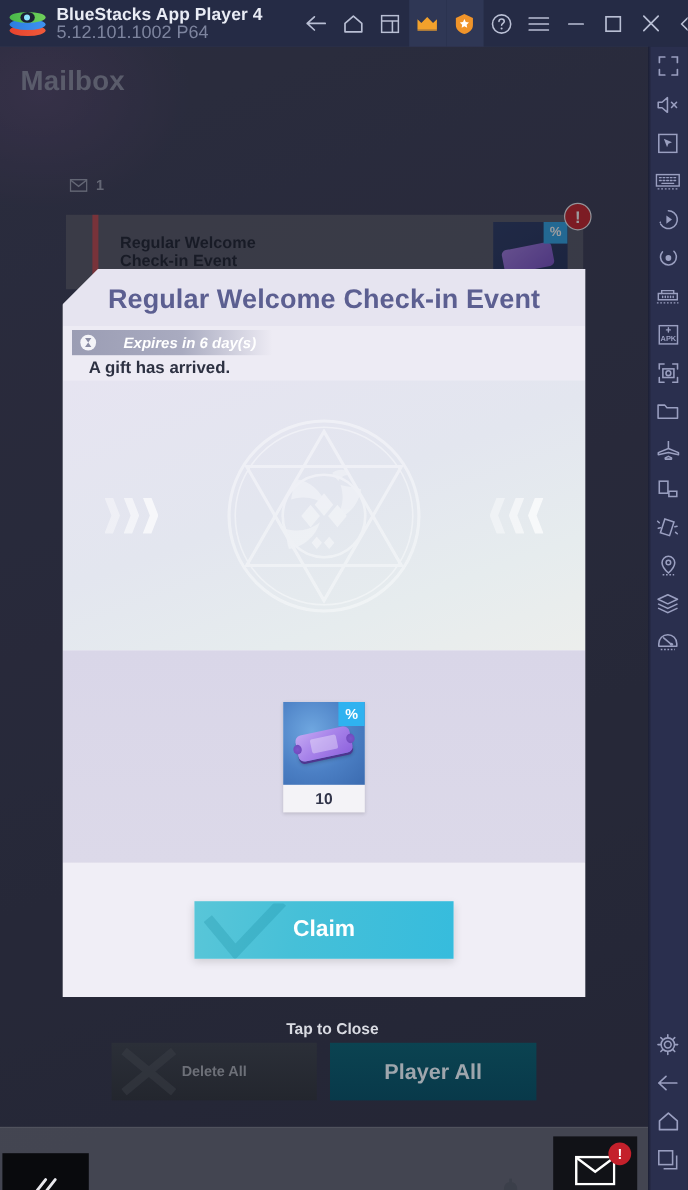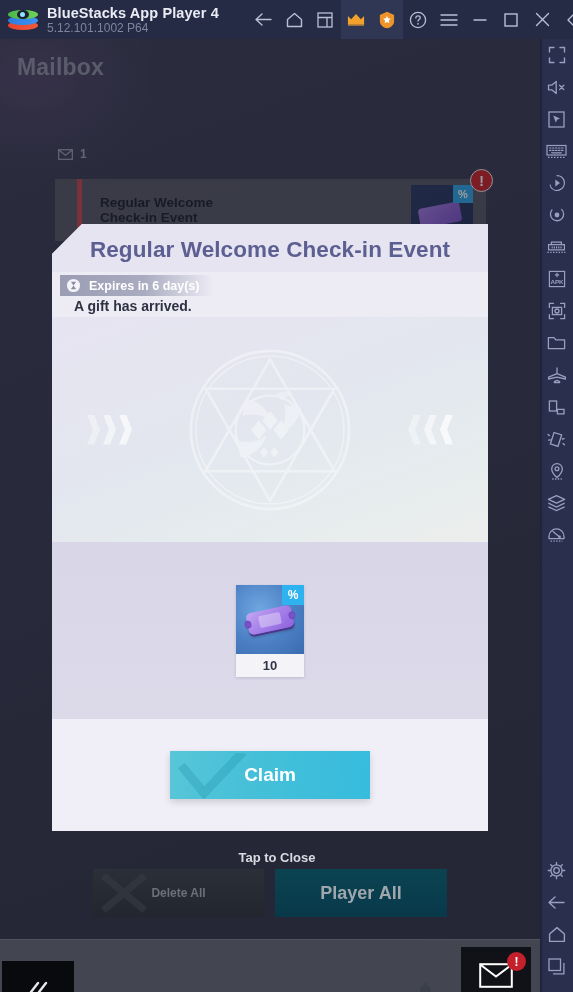--- a/index.html
+++ b/index.html
@@ -25,21 +25,21 @@
   .bs-logo .l3 { top: 14px; background: linear-gradient(90deg,#e8432e,#f05a3a); }
   .bs-logo .l2 { top: 9px;  background: linear-gradient(90deg,#2d7de0,#3f92f0); }
   .bs-logo .l1 { top: 3px;  background: linear-gradient(90deg,#49b84a,#6fd05a); }
   .bs-logo .eye { position: absolute; top: 3px; left: 9px; width: 12px; height: 9px;
                   border-radius: 50%; background: #1c2033; }
   .bs-logo .eye:after { content:""; position:absolute; top:2px; left:3px; width:5px; height:5px;
                   border-radius:50%; background:#8fe4ff; }
 
   .title-wrap { display: flex; flex-direction: column; justify-content: center; flex: none; }
   .title-main { color: #e9ecf5; font-size: 14.5px; font-weight: bold; letter-spacing: .1px; line-height: 16px; }
-  .title-sub  { color: #7d849e; font-size: 12px; line-height: 12px; margin-top: 1px; }
+  .title-sub  { color: #7d849e; font-size: 15px; line-height: 12px; margin-top: 1px; }
 
   .tb-icons { display: flex; align-items: center; margin-left: 29px; height: 39px; }
   .tb-btn {
     width: 31px; height: 39px; display: flex; align-items: center; justify-content: center;
     color: #b9bfd4;
   }
   .tb-btn.hl { background: #2f3755; }
   .tb-btn svg { display: block; }
   .crown { width: 18px; height: 13px; }
   .badge-ic { width: 16px; height: 18px; }
@@ -121,21 +121,21 @@
   }
 
   .popup-info {
     position: absolute; top: 48px; left: 0; width: 436px; height: 45px;
     background: #edebf4;
   }
   .expires {
     position: absolute; left: 8px; top: 3px; height: 21px;
     padding: 0 14px 0 6px;
     background: linear-gradient(90deg,#9b9db4 0%, #a9abc0 55%, rgba(196,197,210,0) 100%);
-    display: flex; align-items: center; gap: 8px;
+    display: flex; align-items: center; gap: 22px; font-style: italic;
   }
   .expires .clk { width: 15px; height: 15px; flex: none; }
   .expires span { color: #ffffff; font-size: 12.5px; font-weight: bold; }
   .gift-msg {
     position: absolute; left: 22px; top: 26px;
     color: #2d3142; font-size: 14px; font-weight: bold;
   }
 
   .popup-art {
     position: absolute; top: 93px; left: 0; width: 436px; height: 225px;
@@ -202,21 +202,21 @@
     flex: 1; display: flex; align-items: center; justify-content: center;
     color: #32354a; font-size: 13px; font-weight: bold;
   }
 
   .popup-foot {
     position: absolute; top: 495px; left: 0; width: 436px; height: 112px;
     background: #f0eef6;
     display: flex; align-items: center; justify-content: center;
   }
   .claim-btn {
-    position: relative; width: 200px; height: 48px;
+    position: relative; width: 216px; height: 48px;
     background: linear-gradient(100deg,#59c6d8 0%, #46c0d8 40%, #36bcdd 100%);
     box-shadow: 0 3px 7px rgba(0,0,0,.15);
     display: flex; align-items: center; justify-content: center;
     color: #ffffff; font-size: 19px; font-weight: bold;
     overflow: hidden;
   }
   .claim-btn .tick {
     position: absolute; left: 8px; top: 2px; width: 70px; height: 46px;
     opacity: .22;
   }

